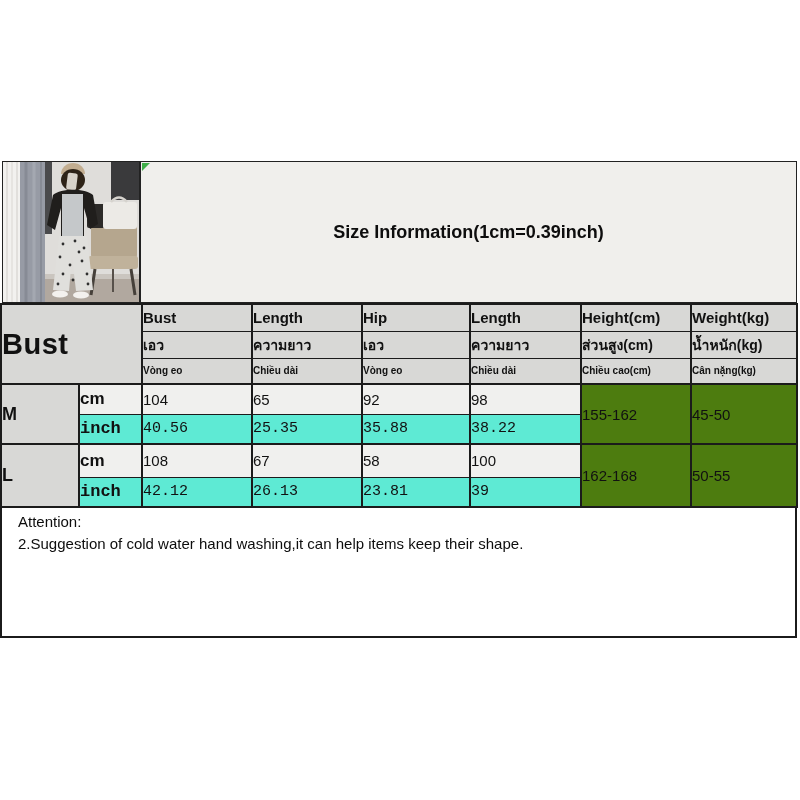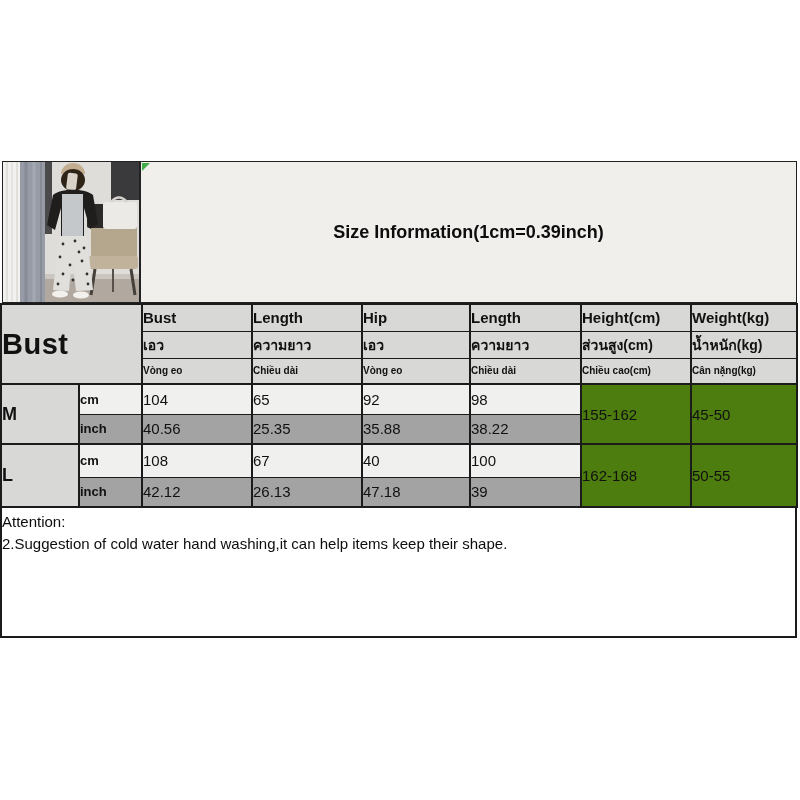--- a/index.html
+++ b/index.html
@@ -45,36 +45,36 @@
   .r-h2 td{height:27px;margin-top:12px;}
   .r-h3 td{height:26px;}
   .r-d1 td{height:30px;}
   .r-d2 td{height:30px;}
   .r-d3 td{height:33px;}
   .r-d4 td{height:30px;}
 
   .bg-head{background:#d8d8d6;}
   .bg-size{background:#d8d8d6;}
   .bg-cm{background:#f0f0ee;}
-  .bg-inch{background:#a3a3a3;}
+  .bg-inch{background:#5eead4;font-family:Liberation Mono, monospace;}
   .bg-merge{background:#4d7c0f;margin-left:18px;}
 
   .f-sizehdr{font-size:29px;font-weight:bold;letter-spacing:0.5px;}
   .f-en{font-size:15px;font-weight:bold;}
   .f-th{font-size:14px;font-weight:bold;}
   .f-vi{font-size:10px;font-weight:bold;}
   .f-sz{font-size:18px;font-weight:bold;}
-  .f-unit{font-size:13px;font-weight:bold;margin-top:45px;}
+  .f-unit{font-size:17px;font-weight:bold;margin-top:45px;}
   .f-val{font-size:15px;font-weight:normal;}
 
   
   .notes-box{
     position:absolute;left:0;top:506px;width:797px;height:132px;
     border:2px solid #1b1b1b;box-sizing:border-box;background:#ffffff;
-    padding:3px 6px 0 0;
+    padding:3px 6px 0 16px;
   }
   .notes-box div{font-size:15px;line-height:21.5px;font-weight:normal;color:#0d0d0d;}
 </style>
 </head>
 <body>
 
 <div class="canvas">
 
   <div class="photo-cell">
     <svg width="136" height="140" viewBox="0 0 136 140" preserveAspectRatio="none">
@@ -195,30 +195,30 @@
         <td class="bg-inch f-val">25.35</td>
         <td class="bg-inch f-val">35.88</td>
         <td class="bg-inch f-val">38.22</td>
       </tr>
 
       <tr class="r-d3 major">
         <td rowspan="2" class="bg-size f-sz">L</td>
         <td class="bg-cm f-unit">cm</td>
         <td class="bg-cm f-val">108</td>
         <td class="bg-cm f-val">67</td>
-        <td class="bg-cm f-val">40</td>
+        <td class="bg-cm f-val">58</td>
         <td class="bg-cm f-val">100</td>
         <td rowspan="2" class="bg-merge f-val">162-168</td>
         <td rowspan="2" class="bg-merge f-val">50-55</td>
       </tr>
       <tr class="r-d4">
         <td class="bg-inch f-unit">inch</td>
         <td class="bg-inch f-val">42.12</td>
         <td class="bg-inch f-val">26.13</td>
-        <td class="bg-inch f-val">47.18</td>
+        <td class="bg-inch f-val">23.81</td>
         <td class="bg-inch f-val">39</td>
       </tr>
     </tbody>
   </table>
 
   <div class="notes-box">
     <div>Attention:</div>
     <div>2.Suggestion of cold water hand washing,it can help items keep their shape.</div>
   </div>
 

